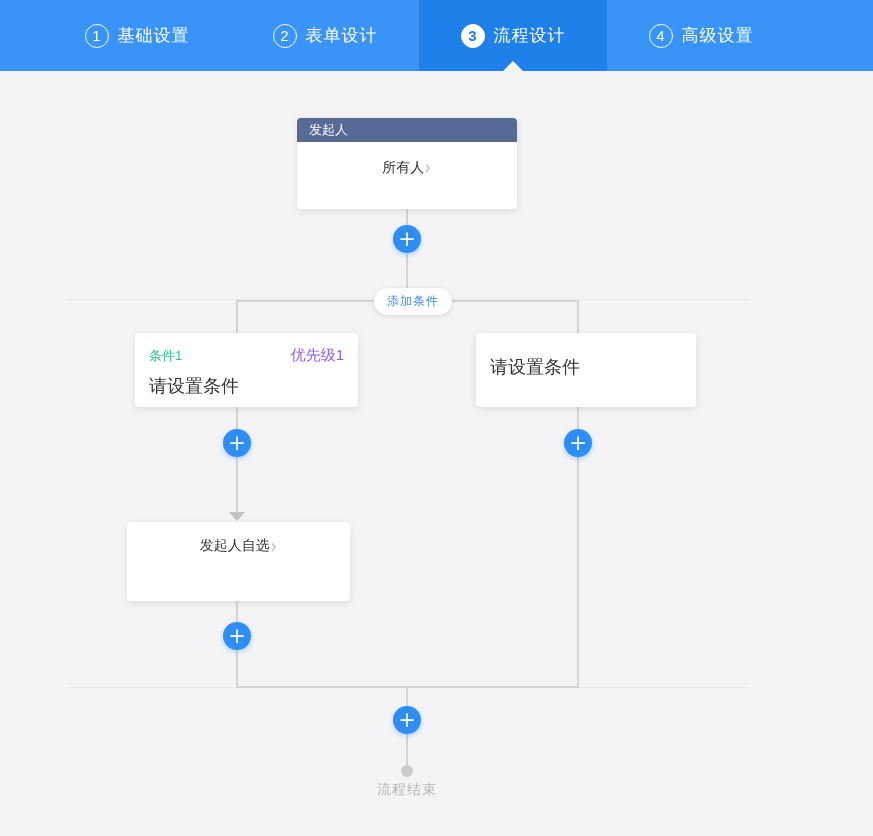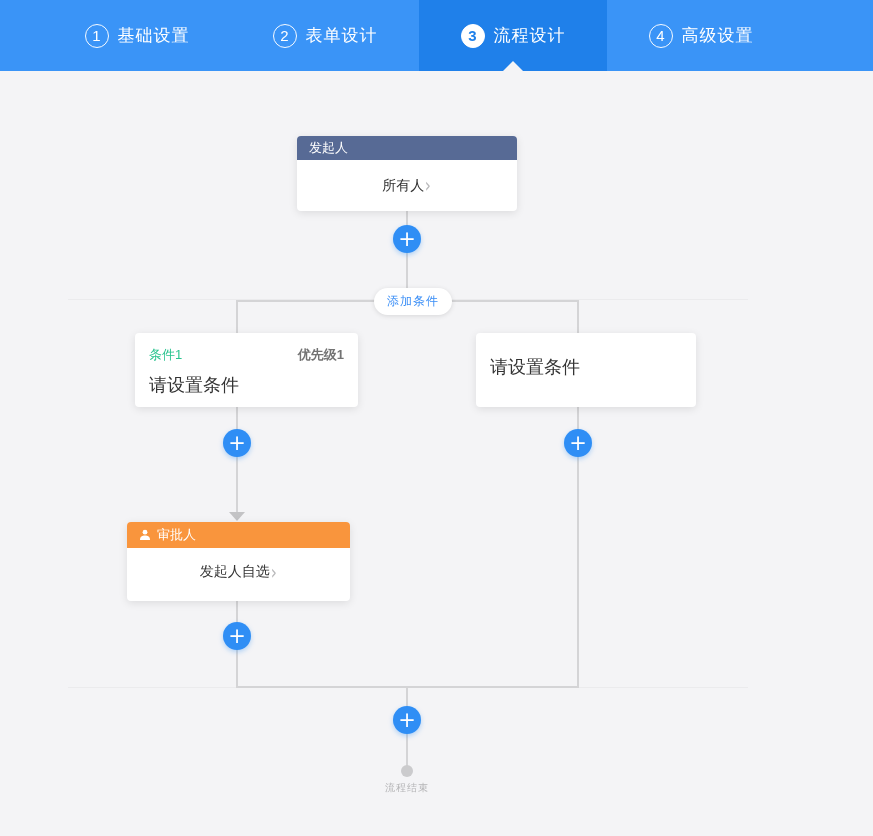--- a/index.html
+++ b/index.html
@@ -57,21 +57,21 @@
     border-left:8px solid transparent;
     border-right:8px solid transparent;
     border-top:9px solid #c3c3c5;
   }
 
   .end-dot {
     width:12px; height:12px; border-radius:50%;
     background:#cbcbcd; z-index:1;
   }
   .end-label {
-    color:#b5b5b7; font-size:10px; text-align:center;
+    color:#b5b5b7; font-size:14px; text-align:center;
     width:120px; z-index:1; letter-spacing:1px;
   }
 
   
   .node {
     background:#fff; border-radius:4px; z-index:3;
     box-shadow:0 2px 8px rgba(0,0,0,.10);
     cursor:pointer;
   }
   .node-header {
@@ -88,21 +88,21 @@
   }
   .node-body .chevron {
     color:#b9b9bb; font-size:19px; line-height:1;
     font-family:"DejaVu Sans",sans-serif;
     transform:scaleX(.8);
   }
 
   .cond-node { padding:13px 14px 0 14px;margin-left:8px; }
   .cond-row1 { display:flex; justify-content:space-between; align-items:center; }
   .cond-name { color:#2bc490; font-size:13px; }
-  .cond-priority { color:#737373; font-size:13px;font-weight:bold; }
+  .cond-priority { color:#8b5cf6; font-size:15px; }
   .cond-value { margin-top:9px; color:#333; font-size:18px; }
 
   
   .plus-btn {
     width:28px; height:28px; border-radius:50%;
     background:#2f8ef5; color:#fff; z-index:4;
     display:flex; align-items:center; justify-content:center;
     font-size:21px; line-height:1; cursor:pointer;
     box-shadow:0 2px 5px rgba(47,142,245,.35);
     font-family:"DejaVu Sans",sans-serif;
@@ -146,21 +146,21 @@
 
   <div class="abs flowline vline" style="left:406px; top:130px; height:101px;"></div>
   <div class="abs flowline hline" style="left:236px; top:229px; width:343px;"></div>
   <div class="abs flowline vline" style="left:236px; top:229px; height:212px;"></div>
   <div class="abs arrow-down" style="left:229px; top:441px;"></div>
   <div class="abs flowline vline" style="left:236px; top:530px; height:87px;"></div>
   <div class="abs flowline vline" style="left:577px; top:229px; height:388px;"></div>
   <div class="abs flowline hline" style="left:236px; top:615px; width:343px;"></div>
   <div class="abs flowline vline" style="left:406px; top:615px; height:86px;"></div>
 
-  <div class="abs node" style="left:297px; top:65px; width:220px; height:75px;">
+  <div class="abs node" style="left:297px; top:47px; width:220px; height:91px;">
     <div class="node-header initiator">
       <span>发起人</span>
     </div>
     <div class="node-body" style="height:51px;">
       <span>所有人</span>
       <span class="chevron">›</span>
     </div>
   </div>
 
   <div class="abs plus-btn" style="left:393px; top:154px;">
@@ -185,29 +185,20 @@
 
   <div class="abs plus-btn" style="left:223px; top:358px;">
     <span>+</span>
   </div>
 
   <div class="abs plus-btn" style="left:564px; top:358px;">
     <span>+</span>
   </div>
 
   <div class="abs node" style="left:127px; top:451px; width:223px; height:79px;">
-    <div class="node-header approver">
-      <span class="p-icon">
-        <svg width="12" height="12" viewBox="0 0 12 12">
-            <circle cx="6" cy="3.2" r="2.4" fill="#fff"></circle>
-            <path d="M1 11 C1 7.8 3.2 6.6 6 6.6 C8.8 6.6 11 7.8 11 11 Z" fill="#fff"></path>
-          </svg>
-      </span>
-      <span>审批人</span>
-    </div>
     <div class="node-body" style="height:48px;">
       <span>发起人自选</span>
       <span class="chevron">›</span>
     </div>
   </div>
 
   <div class="abs plus-btn" style="left:223px; top:551px;">
     <span>+</span>
   </div>
 

